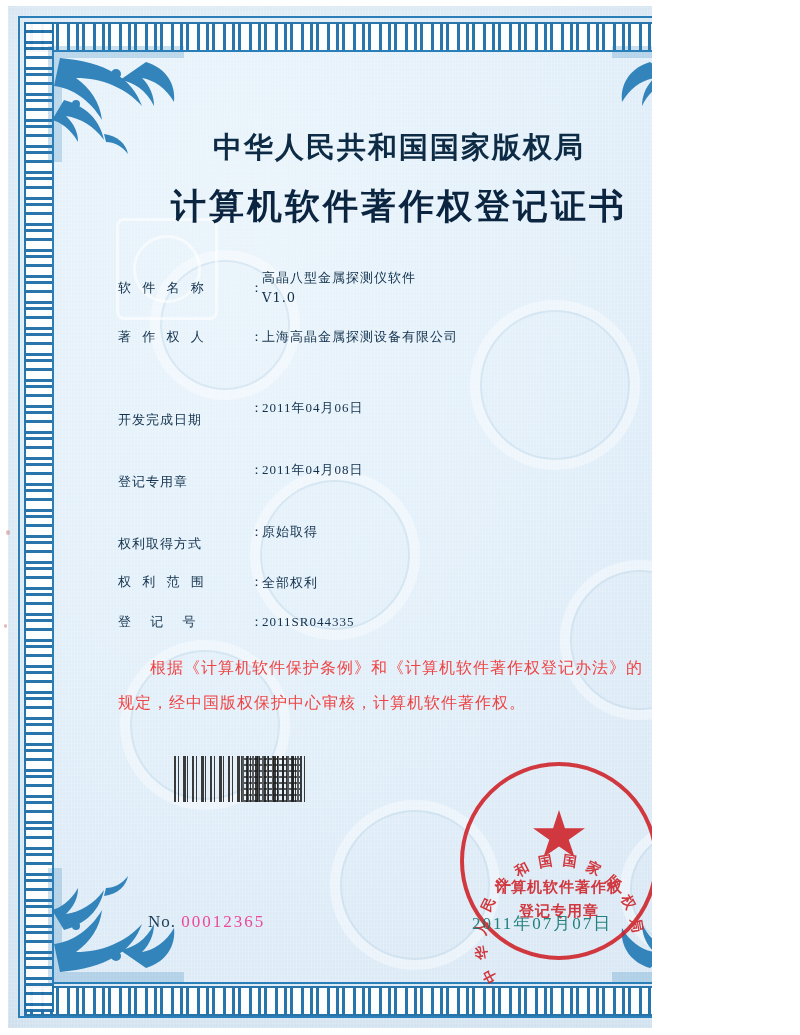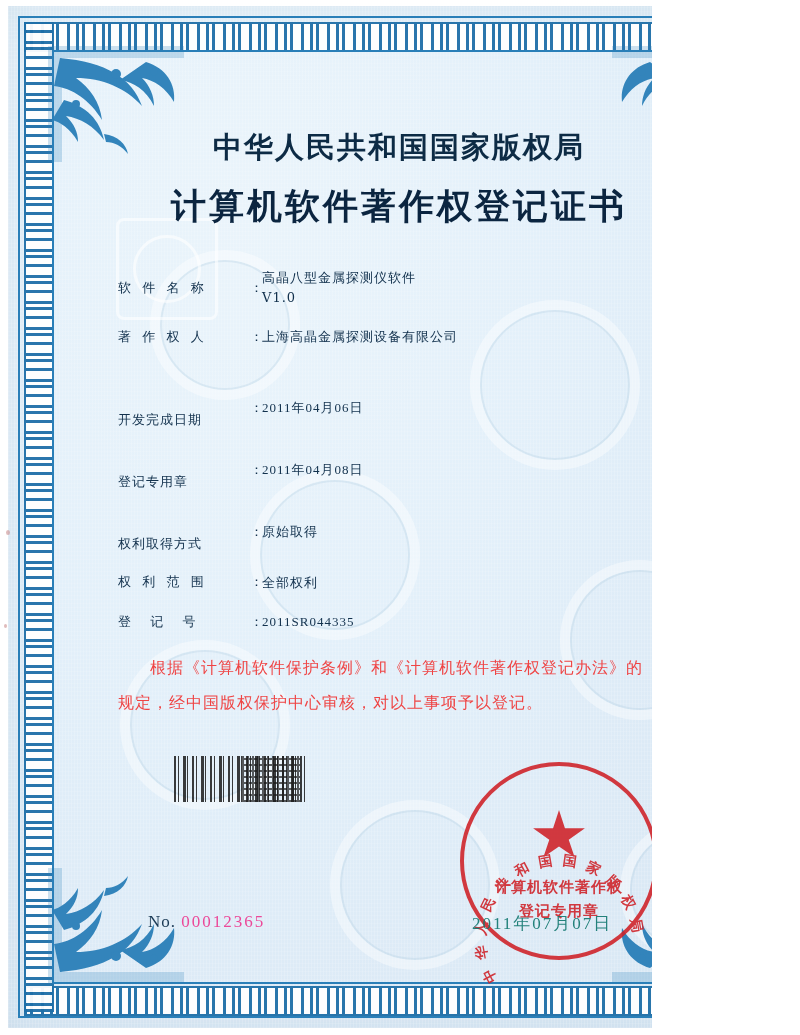--- a/index.html
+++ b/index.html
@@ -448,21 +448,21 @@
 
       <div class="row">
         <div class="k" style="letter-spacing:8px;">登 记 号</div>
         <div class="colon">：</div>
         <div class="v">2011SR044335</div>
       </div>
     </div>
 
     <div class="para">
       <span class="indent">根据《计算机软件保护条例》和《计算机软件著作权登记办法》的</span>
-      <span>规定，经中国版权保护中心审核，对以上事项予以登记。</span>
+      <span>规定，经中国版权保护中心审核，计算机软件著作权。</span>
     </div>
 
     <div class="barcode"></div>
     <div class="barcode-q"></div>
 
     <div class="seal">
       <div class="star-shape"></div>
       <div class="ring-text">
         <span style="transform:rotate(-118deg) translate(-50%,-50%);">中</span>
         <span style="transform:rotate(-100deg) translate(-50%,-50%);">华</span>

